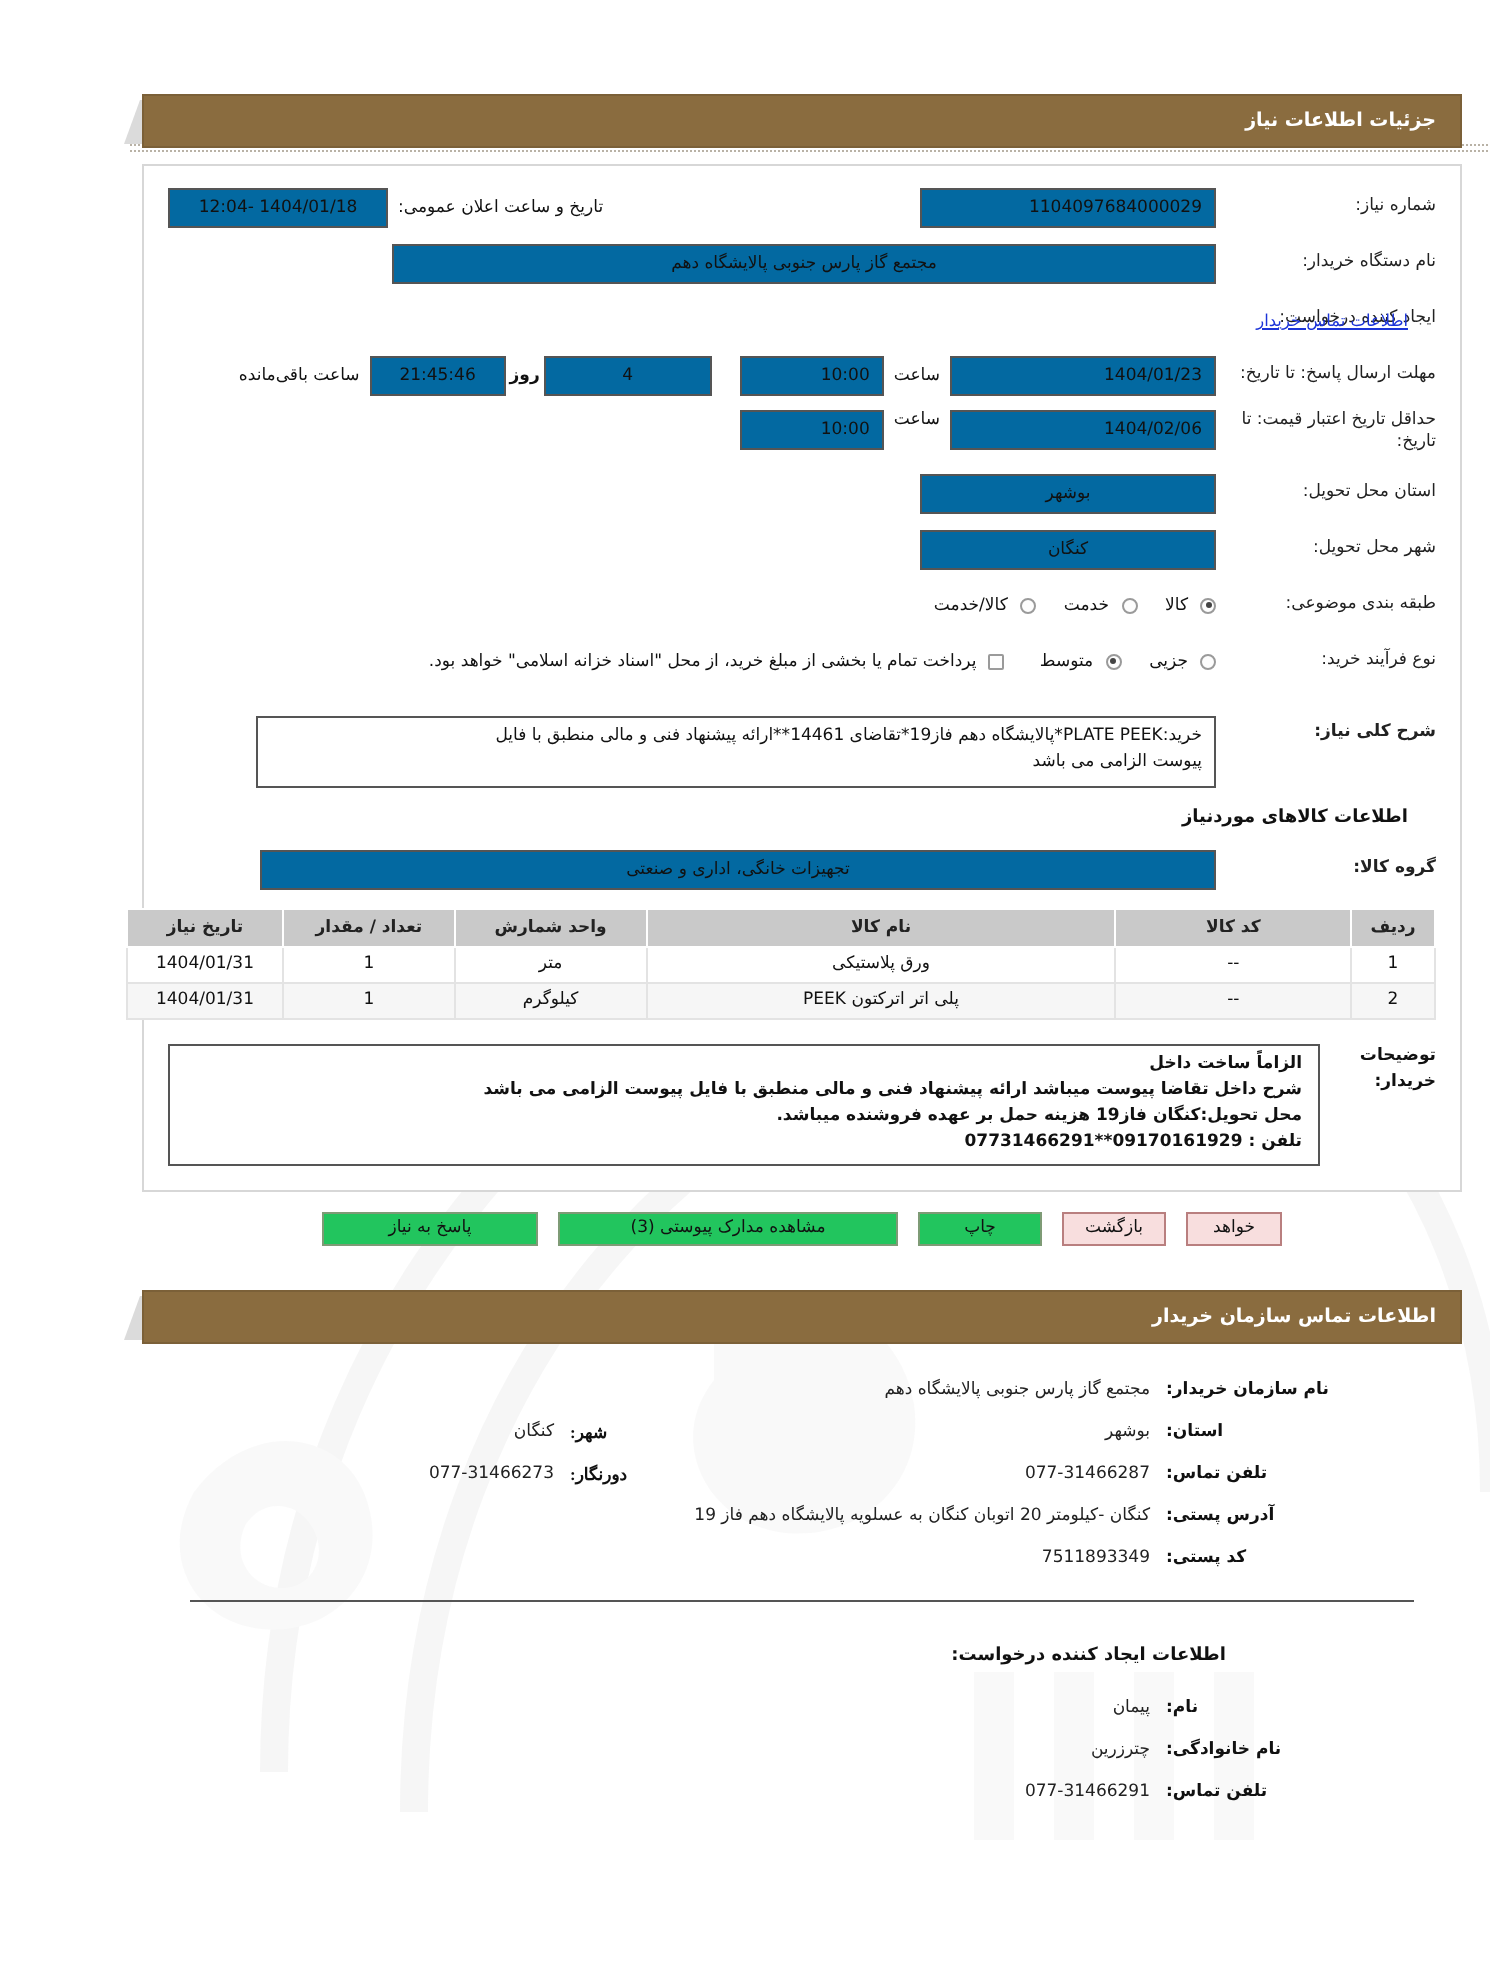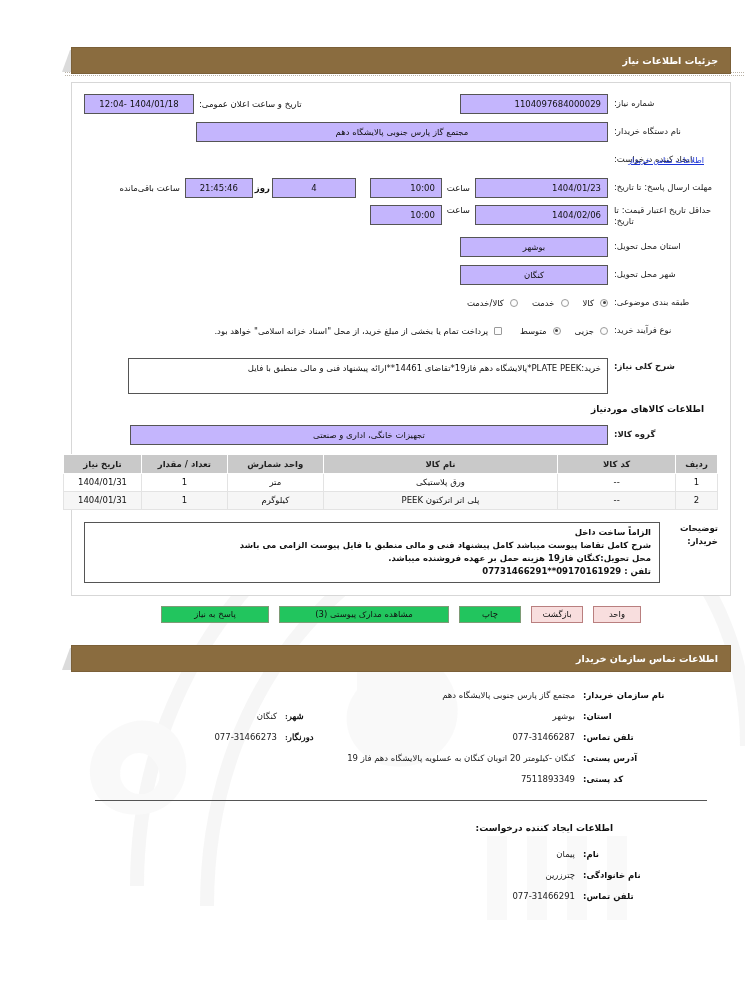--- a/index.html
+++ b/index.html
@@ -46,26 +46,26 @@
 
   .panel {
     margin: 8px 14px 0 14px;
     border: 1px solid #d7d7d7;
     background: #fff;
     padding: 10px 12px 12px 12px;
   }
 
   .row { display:flex; align-items:center; margin-bottom:6px; min-height:22px; }
   .lbl {
-    font-size:8.5px; color:#222; text-align:left; padding-left:6px;
+    font-size:8.5px; color:#222; text-align:right; padding-left:6px;
     flex: 0 0 110px; line-height:1.35;
   }
   .lbl.bold { font-weight:bold; }
   .fld {
-    border:1px solid #555; background:#c4b5fd; height:20px;
+    border:1px solid #555; background:#0369a1; height:20px;
     display:flex; align-items:center; justify-content:flex-start;
     padding: 0 6px; font-size:8.5px; color:#111; overflow:hidden; white-space:nowrap;
   }
   .fld.center { justify-content:center; }
   .mini-lbl { font-size:8.5px; padding:0 5px; white-space:nowrap; }
 
   .w-needno { width:148px; }
   .w-date   { width:110px; }
   .w-org    { width:412px; }
   .w-req    { width:415px; }
@@ -266,20 +266,21 @@
         <div class="note-inline">
           <span class="radio" style="border-radius:1px;"></span>
           <span>پرداخت تمام یا بخشی از مبلغ خرید، از محل "اسناد خزانه اسلامی" خواهد بود.</span>
         </div>
       </div>
 
       <div class="row" style="margin-top:16px; align-items:flex-start;">
         <div class="lbl bold" style="padding-top:3px;">شرح کلی نیاز:</div>
         <div class="desc-box">
           <div>خرید:PLATE PEEK*پالایشگاه دهم فاز19*تقاضای 14461**ارائه پیشنهاد فنی و مالی منطبق با فایل</div>
+          <div>پیوست الزامی می باشد</div>
         </div>
       </div>
 
       <div class="subhead" style="padding-right:14px;text-align:right;">اطلاعات کالاهای موردنیاز</div>
 
       <div class="row" style="margin-top:10px;">
         <div class="lbl bold">گروه کالا:</div>
         <div class="fld w-group center">تجهیزات خانگی، اداری و صنعتی</div>
       </div>
 
@@ -314,30 +315,30 @@
         </tbody>
       </table>
 
       <div class="notes-wrap">
         <div class="notes-lbl">
           <div>توضیحات</div>
           <div>خریدار:</div>
         </div>
         <div class="notes-box">
           <div>الزاماً ساخت داخل</div>
-          <div>شرح کامل تقاضا پیوست میباشد کامل پیشنهاد فنی و مالی منطبق با فایل پیوست الزامی می باشد</div>
+          <div>شرح داخل تقاضا پیوست میباشد ارائه پیشنهاد فنی و مالی منطبق با فایل پیوست الزامی می باشد</div>
           <div>محل تحویل:کنگان فاز19 هزینه حمل بر عهده فروشنده میباشد.</div>
           <div>تلفن : 09170161929**07731466291</div>
         </div>
       </div>
 
     </div>
 
     <div class="btnbar">
-      <div class="btn pink w-exit">واحد</div>
+      <div class="btn pink w-exit">خواهد</div>
       <div class="btn pink w-back">بازگشت</div>
       <div class="btn green w-print">چاپ</div>
       <div class="btn green w-doc">مشاهده مدارک پیوستی (3)</div>
       <div class="btn green w-ans">پاسخ به نیاز</div>
     </div>
 
     <div class="sec-header" style="margin-top:22px;">
       <div class="corner"></div>
       <span>اطلاعات تماس سازمان خریدار</span>
     </div>

